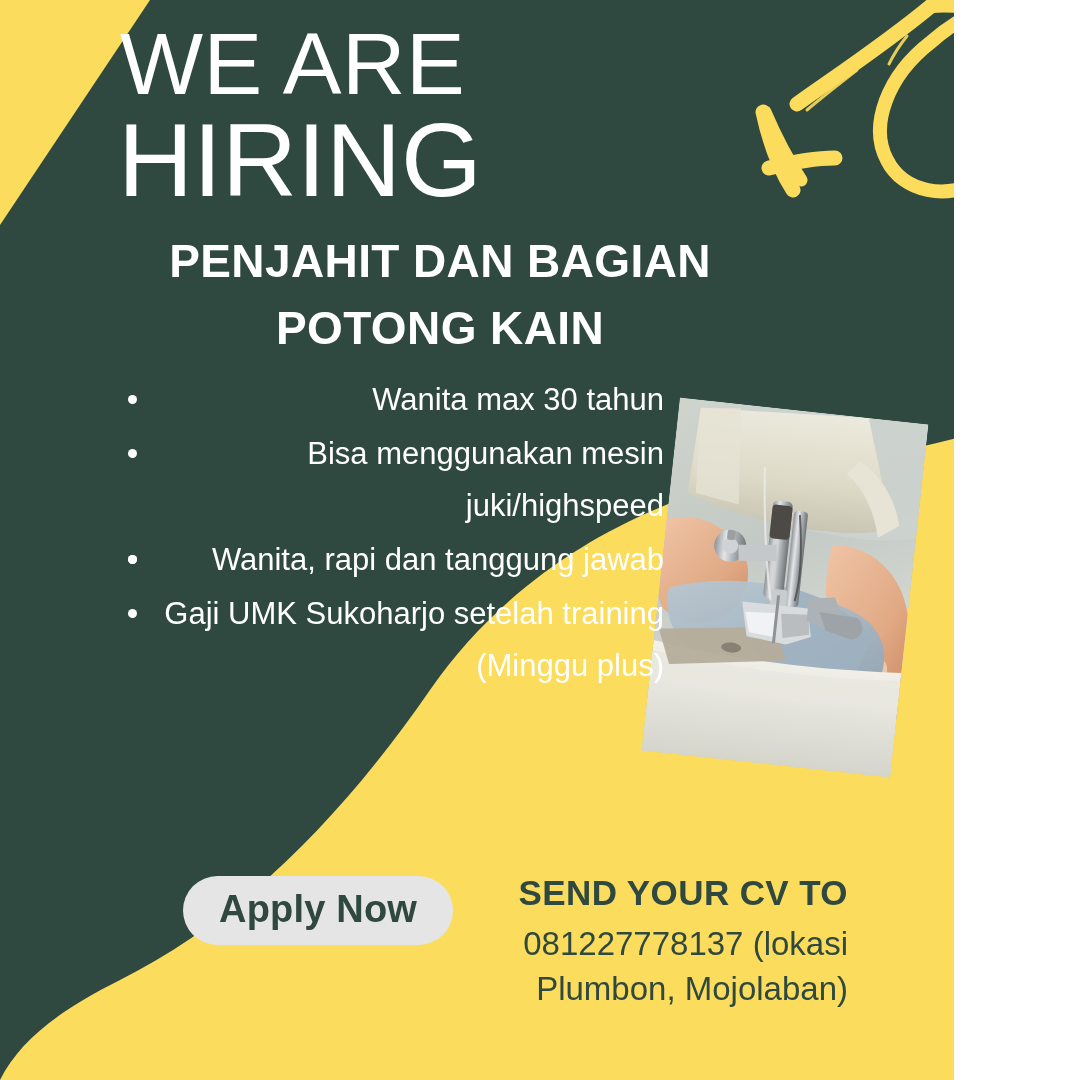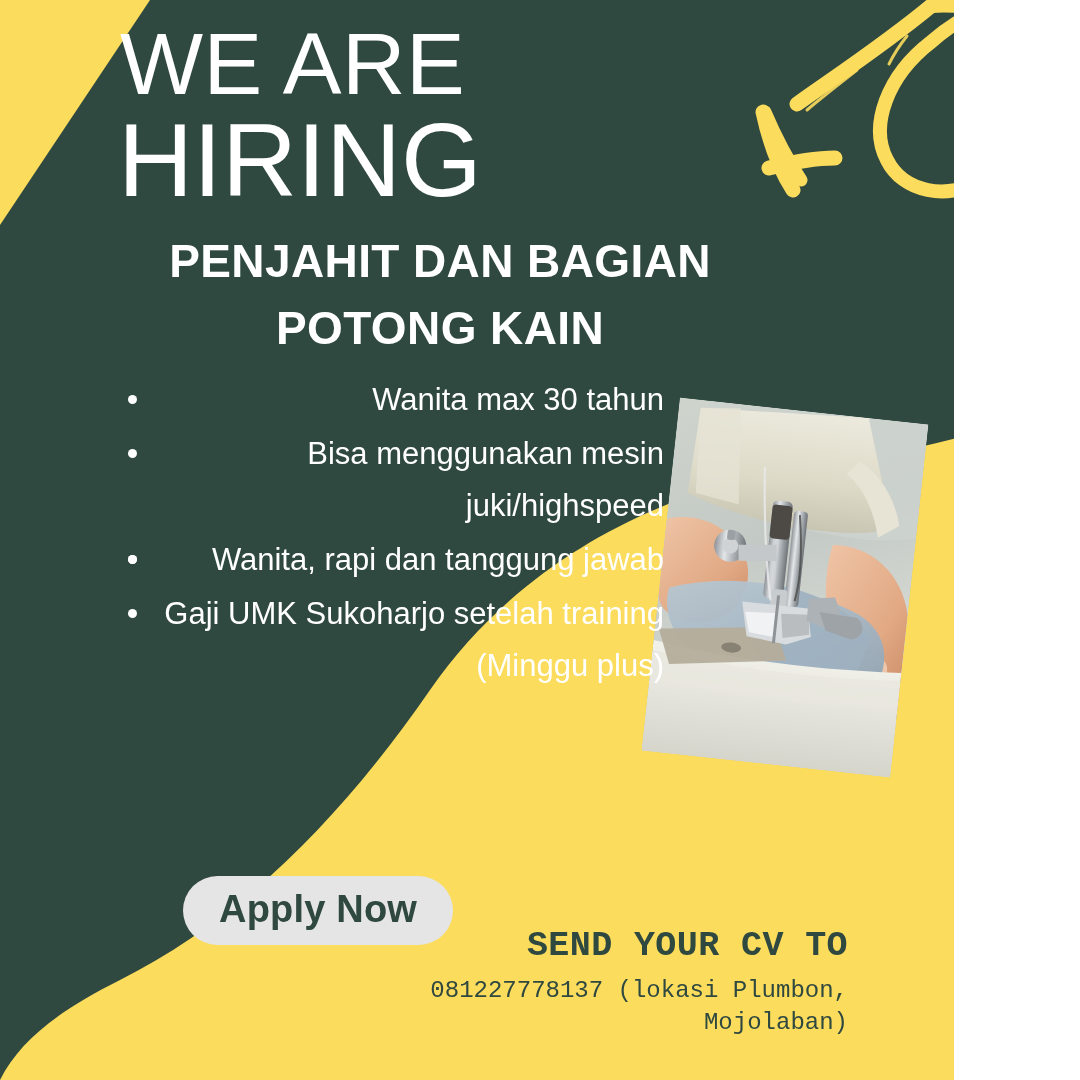--- a/index.html
+++ b/index.html
@@ -122,35 +122,34 @@
     font-size: 38px;
     font-weight: 700;
     font-family: "Liberation Sans", sans-serif;
     letter-spacing: 0.2px;
     cursor: pointer;
   }
   
   .contact {
     position: absolute;
     right: 106px;
-    top: 925px;
+    top: 872px;
     width: 470px;
     text-align: right;
     color: #2F4840;
-    font-family: Liberation Mono, monospace;
   }
   .contact-title {
     font-size: 35px;
     font-weight: 700;
     letter-spacing: 0.4px;
     line-height: 1.2;
     margin-bottom: 8px;
   }
   .contact-detail {
-    font-size: 24px;
+    font-size: 33px;
     font-weight: 400;
     line-height: 1.35;
   }
   
   .arrow-top {
     position: absolute;
     left: 735px;
     top: 0px;
     width: 320px;
     height: 215px;

